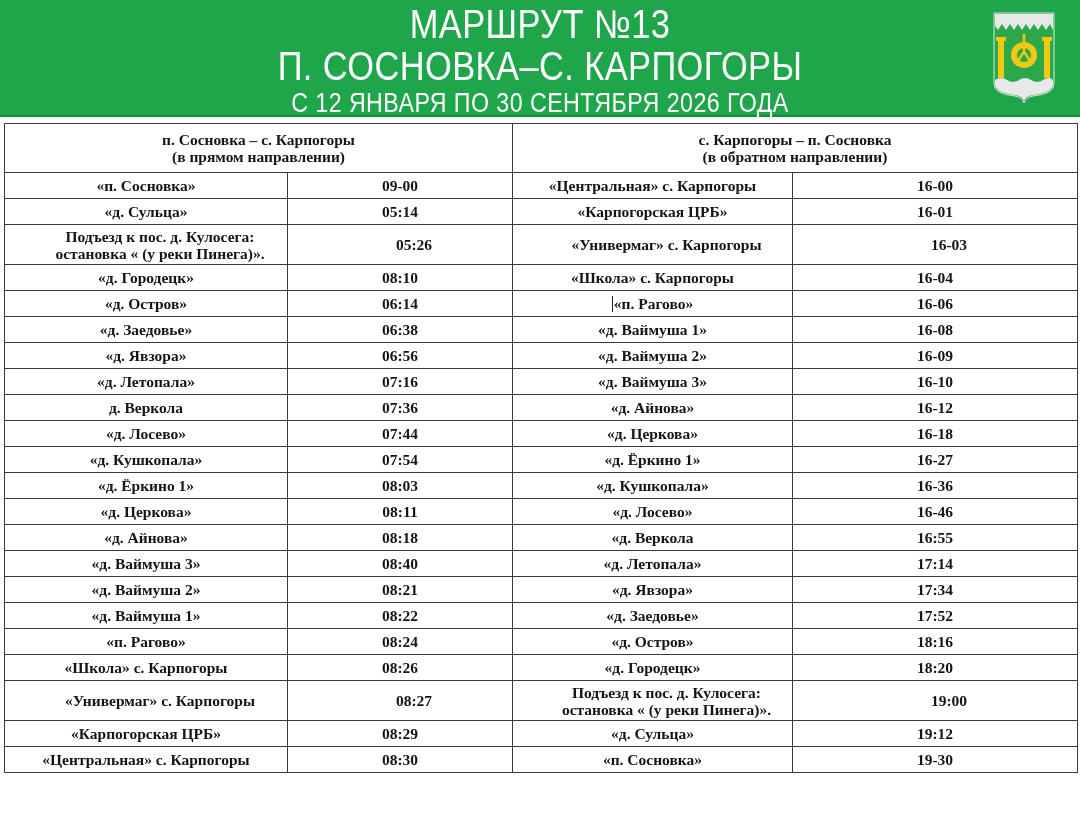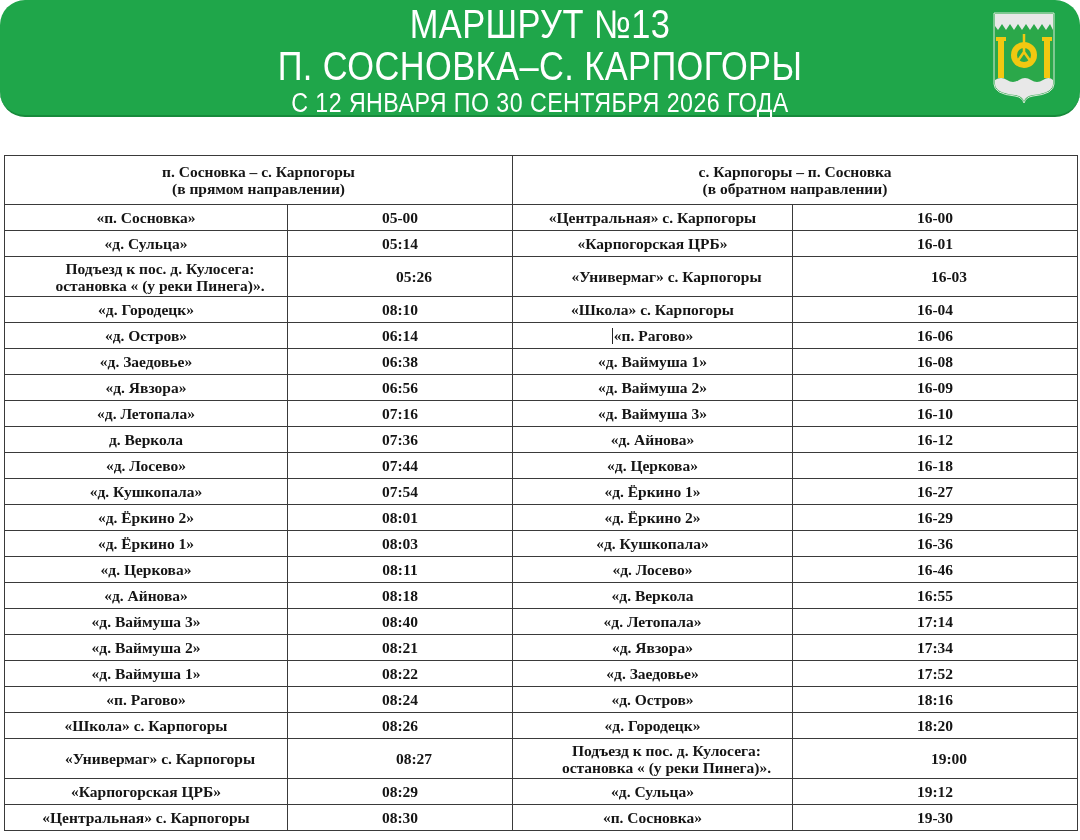--- a/index.html
+++ b/index.html
@@ -3,34 +3,33 @@
 <meta charset="utf-8">
 <style>
   * { box-sizing: border-box; margin: 0; padding: 0; }
   html, body { width: 1080px; height: 840px; overflow: hidden; background: #ffffff; }
   body { position: relative; font-family: "Liberation Serif", serif; color: #111; }
 
   .banner {
     position: absolute; left: 0; top: 0; width: 1080px; height: 117px;
     background: #1fa64a;
     border-bottom: 2px solid #178a3b;
-    border-radius: 25px;
   }
   .banner-text {
     position: absolute; left: 0; top: 4px; width: 1080px; text-align: center;
     font-family: "Liberation Sans", sans-serif; color: #ffffff; font-weight: normal;
     transform: scaleX(0.86); transform-origin: 540px 0;
   }
   .banner-line1 { font-size: 40px; line-height: 40px; letter-spacing: 0.5px; }
   .banner-line2 { font-size: 40px; line-height: 44px; letter-spacing: 0.5px; }
   .banner-line3 { font-size: 27px; line-height: 30px; letter-spacing: 0.5px; }
 
   .emblem { position: absolute; left: 993px; top: 12px; width: 62px; height: 92px; }
 
-  .table-wrap { position: absolute; left: 4px; top: 123px; width: 1073px; margin-top: 32px; }
+  .table-wrap { position: absolute; left: 4px; top: 123px; width: 1073px; }
   table.sched {
     border-collapse: collapse; width: 1073px; table-layout: fixed;
     font-family: "Liberation Serif", serif; font-weight: bold; font-size: 15.5px;
   }
   table.sched td {
     border: 1px solid #3a3a3a; text-align: center; vertical-align: middle;
     padding: 0 4px; line-height: 17px; color: #151515;
   }
   .group-row td { height: 49px; font-size: 15.5px; }
   .colhead-row td { height: 42px; }
@@ -75,21 +74,21 @@
           <div>п. Сосновка – с. Карпогоры</div>
           <div>(в прямом направлении)</div>
         </td>
         <td colspan="2">
           <div>с. Карпогоры – п. Сосновка</div>
           <div>(в обратном направлении)</div>
         </td>
       </tr>
     <tr class="row">
           <td><span>«п. Сосновка»</span></td>
-          <td>05-00</td>
+          <td>09-00</td>
           <td><span>«Центральная» с. Карпогоры</span></td>
           <td>16-00</td>
         </tr>
         <tr class="row">
           <td><span>«д. Сульца»</span></td>
           <td>05:14</td>
           <td><span>«Карпогорская ЦРБ»</span></td>
           <td>16-01</td>
         </tr>
         <tr class="row tall">
@@ -143,26 +142,20 @@
           <td><span>«д. Церкова»</span></td>
           <td>16-18</td>
         </tr>
         <tr class="row">
           <td><span>«д. Кушкопала»</span></td>
           <td>07:54</td>
           <td><span>«д. Ёркино 1»</span></td>
           <td>16-27</td>
         </tr>
         <tr class="row">
-          <td><span>«д. Ёркино 2»</span></td>
-          <td>08:01</td>
-          <td><span>«д. Ёркино 2»</span></td>
-          <td>16-29</td>
-        </tr>
-        <tr class="row">
           <td><span>«д. Ёркино 1»</span></td>
           <td>08:03</td>
           <td><span>«д. Кушкопала»</span></td>
           <td>16-36</td>
         </tr>
         <tr class="row">
           <td><span>«д. Церкова»</span></td>
           <td>08:11</td>
           <td><span>«д. Лосево»</span></td>
           <td>16-46</td>

